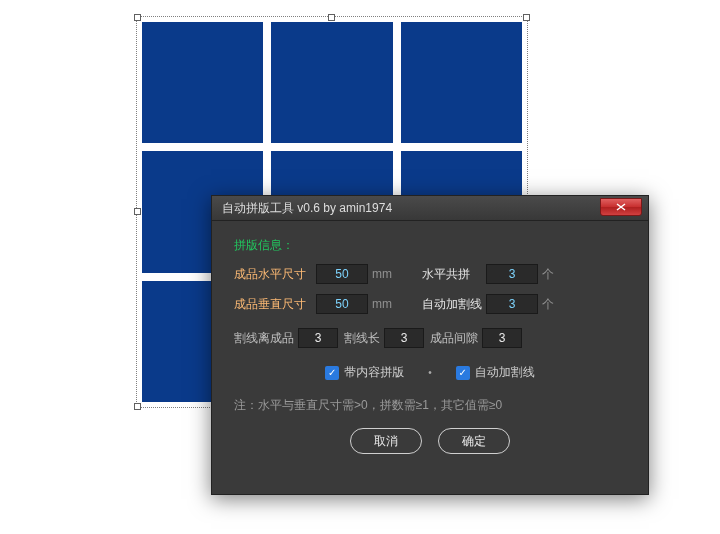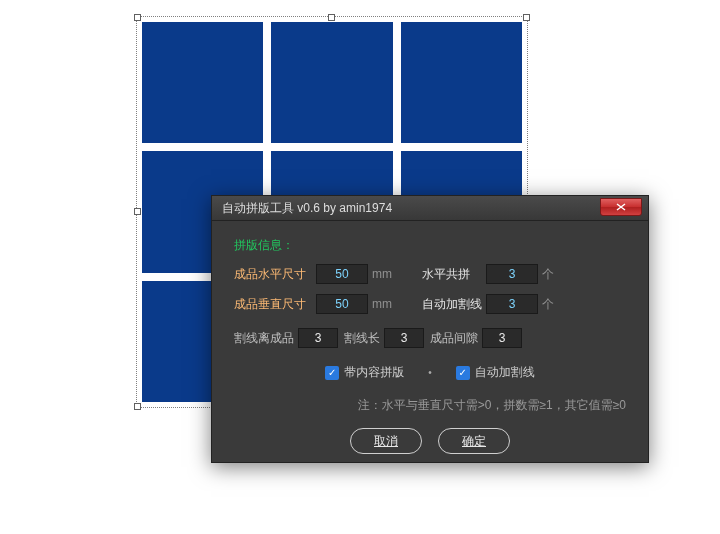--- a/index.html
+++ b/index.html
@@ -56,21 +56,21 @@
     .h-bl { left: -4px; bottom: -4px; }
     .h-bm { left: calc(50% - 4px); bottom: -4px; }
     .h-br { right: -4px; bottom: -4px; }
 
     
     .dialog {
       position: absolute;
       left: 211px;
       top: 195px;
       width: 438px;
-      height: 268px;
+      height: 300px;
       background: #3a3a3a;
       border: 1px solid #222;
       box-shadow: 0 4px 20px rgba(0,0,0,0.5);
     }
     .titlebar {
       height: 25px;
       background: linear-gradient(to bottom, #4a4a4a 0%, #383838 100%);
       border-bottom: 1px solid #222;
       display: flex;
       align-items: center;
@@ -187,21 +187,21 @@
       color: #fff;
       font-size: 10px;
       line-height: 1;
     }
     .dot {
       color: #aaa;
       font-size: 10px;
     }
 
     .note {
-      text-align: right;
+      text-align: left;
       color: #9a9a9a;
       margin-top: 16px;
       font-size: 12px;
     }
 
     .buttons {
       display: flex;
       justify-content: center;
       gap: 16px;
       margin-top: 14px;
@@ -211,21 +211,20 @@
       height: 26px;
       border: 1px solid #cfcfcf;
       border-radius: 13px;
       background: transparent;
       color: #e8e8e8;
       font-size: 12px;
       cursor: pointer;
       display: inline-flex;
       align-items: center;
       justify-content: center;
-      text-decoration: underline;
     }
   </style>
 </head>
 <body>
 
 <div class="artboard">
   <div class="selection-outline"></div>
   <div class="grid">
     <div class="cell"></div>
     <div class="cell"></div>

